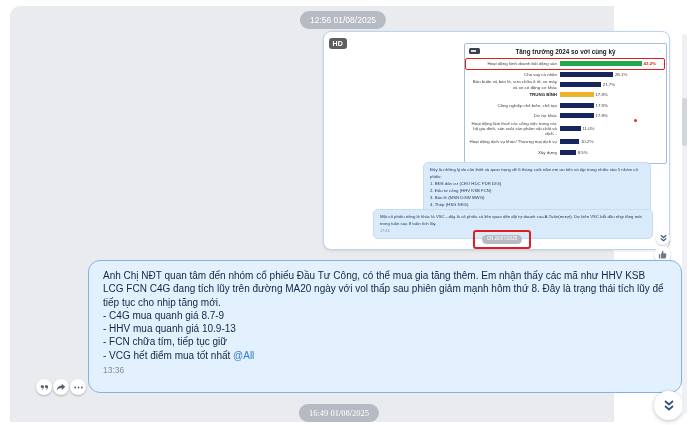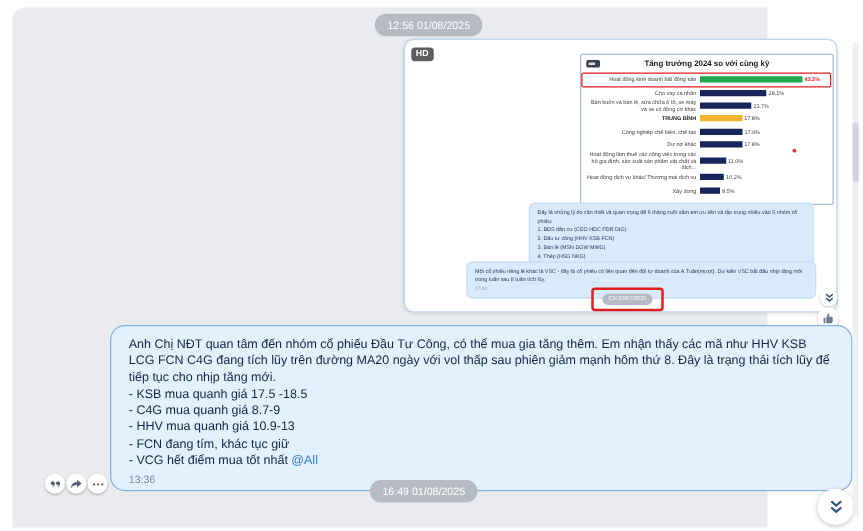--- a/index.html
+++ b/index.html
@@ -2,21 +2,21 @@
 <html><head>
 <meta charset="utf-8">
 <style>
   * { margin:0; padding:0; box-sizing:border-box; }
   html,body { width:690px; height:425px; overflow:hidden; font-family:"Liberation Sans", sans-serif; background:#ffffff; }
   .page { position:relative; width:614px; height:425px; }
   .chat-panel { position:absolute; left:10px; top:6px; right:0; bottom:3px; background:#e9ebef; border-radius:10px 0 0 0; }
 
   .pill { position:absolute; transform:translateX(-50%); background:#b6bac3; color:#ffffff; font-size:8.5px; line-height:1; padding:4.5px 10px; border-radius:10px; white-space:nowrap; }
   .pill-top { left:343px; top:11px; }
-  .pill-bottom { left:339px; top:384px; }
+  .pill-bottom { left:339px; top:404px;font-family:Liberation Serif, serif; }
 
   
   .card { position:absolute; left:323px; top:31px; width:347px; height:219px; background:#ffffff; border:1px solid #bdd4ee; border-radius:8px; box-shadow:0 1px 3px rgba(0,0,0,0.10); }
   .hd-badge { position:absolute; left:5px; top:6px; background:rgba(58,58,58,0.82); color:#fff; font-weight:bold; font-size:7px; line-height:1; padding:2px 3.5px; border-radius:3px; letter-spacing:0.3px; }
 
   .chart { position:absolute; left:140px; top:11px; width:203px; height:121px; background:#ffffff; border:1px solid #a6bedb; border-radius:2px; padding:2px 3px 2px 3px; }
   .chart-logo { position:absolute; left:4px; top:4px; width:11px; height:6px; background:#3c424a; border-radius:1.5px; }
   .chart-logo::after { content:""; position:absolute; left:2px; top:2px; width:5px; height:2px; background:#d8dde3; }
   .chart-title { text-align:center; font-size:6.3px; line-height:1.2; color:#1a1a1a; font-weight:600; padding:2px 0 3px 0; }
   .crow { display:flex; align-items:center; min-height:10.4px; position:relative; padding-right:2px; }
@@ -167,24 +167,23 @@
   </div>
   <div class="mini-btn btn-like">
     <svg width="11" height="11" viewBox="0 0 15 15">
       <path d="M2.5 7 L2.5 13 L4.5 13 L4.5 7 Z M5.5 13 L11 13 C12.1 13 12.6 11.9 12 11.4 C12.8 10.9 12.8 9.9 12.2 9.5 C13 8.9 12.8 7.9 12.2 7.6 C13 6.9 12.5 5.9 11.4 5.9 L8.4 5.9 C8.8 4.9 9 3.7 8.6 2.9 C8.2 2.1 7 2.2 7 3.1 C7 4.4 6.4 5.6 5.5 6.3 Z" fill="#6b7a8c"></path>
     </svg>
   </div>
 
   <div class="main-bubble">
     <div>Anh Chị NĐT quan tâm đến nhóm cổ phiếu Đầu Tư Công, có thể mua gia tăng thêm. Em nhận thấy các mã như HHV KSB LCG FCN C4G đang tích lũy trên đường MA20 ngày với vol thấp sau phiên giảm mạnh hôm thứ 8. Đây là trạng thái tích lũy để tiếp tục cho nhịp tăng mới.</div>
     <div id="msg-lines">
-        <div>- KSB mua quanh giá 17.5 -18.5</div>
         <div>- C4G mua quanh giá 8.7-9</div>
         <div>- HHV mua quanh giá 10.9-13</div>
-        <div>- FCN đang tím, khác tục giữ</div>
+        <div>- FCN chữa tím, tiếp tục giữ</div>
         <div>- VCG hết điểm mua tốt nhất <span class="mention">@All</span></div>
       </div>
     <div class="msg-time">13:36</div>
   </div>
 
   <div class="act-btn act-quote">
     <svg width="9" height="7" viewBox="0 0 13 8">
       <path d="M1 2.2 Q1 0.6 2.6 0.6 L4 0.6 Q5.5 0.6 5.5 2.1 L5.5 3.8 Q5.5 6.4 3 7.2 L2.6 6.2 Q4 5.7 4.2 4.6 L2.6 4.6 Q1 4.6 1 3 Z" fill="#55616e"></path>
       <path d="M7 2.2 Q7 0.6 8.6 0.6 L10 0.6 Q11.5 0.6 11.5 2.1 L11.5 3.8 Q11.5 6.4 9 7.2 L8.6 6.2 Q10 5.7 10.2 4.6 L8.6 4.6 Q7 4.6 7 3 Z" fill="#55616e"></path>
     </svg>

